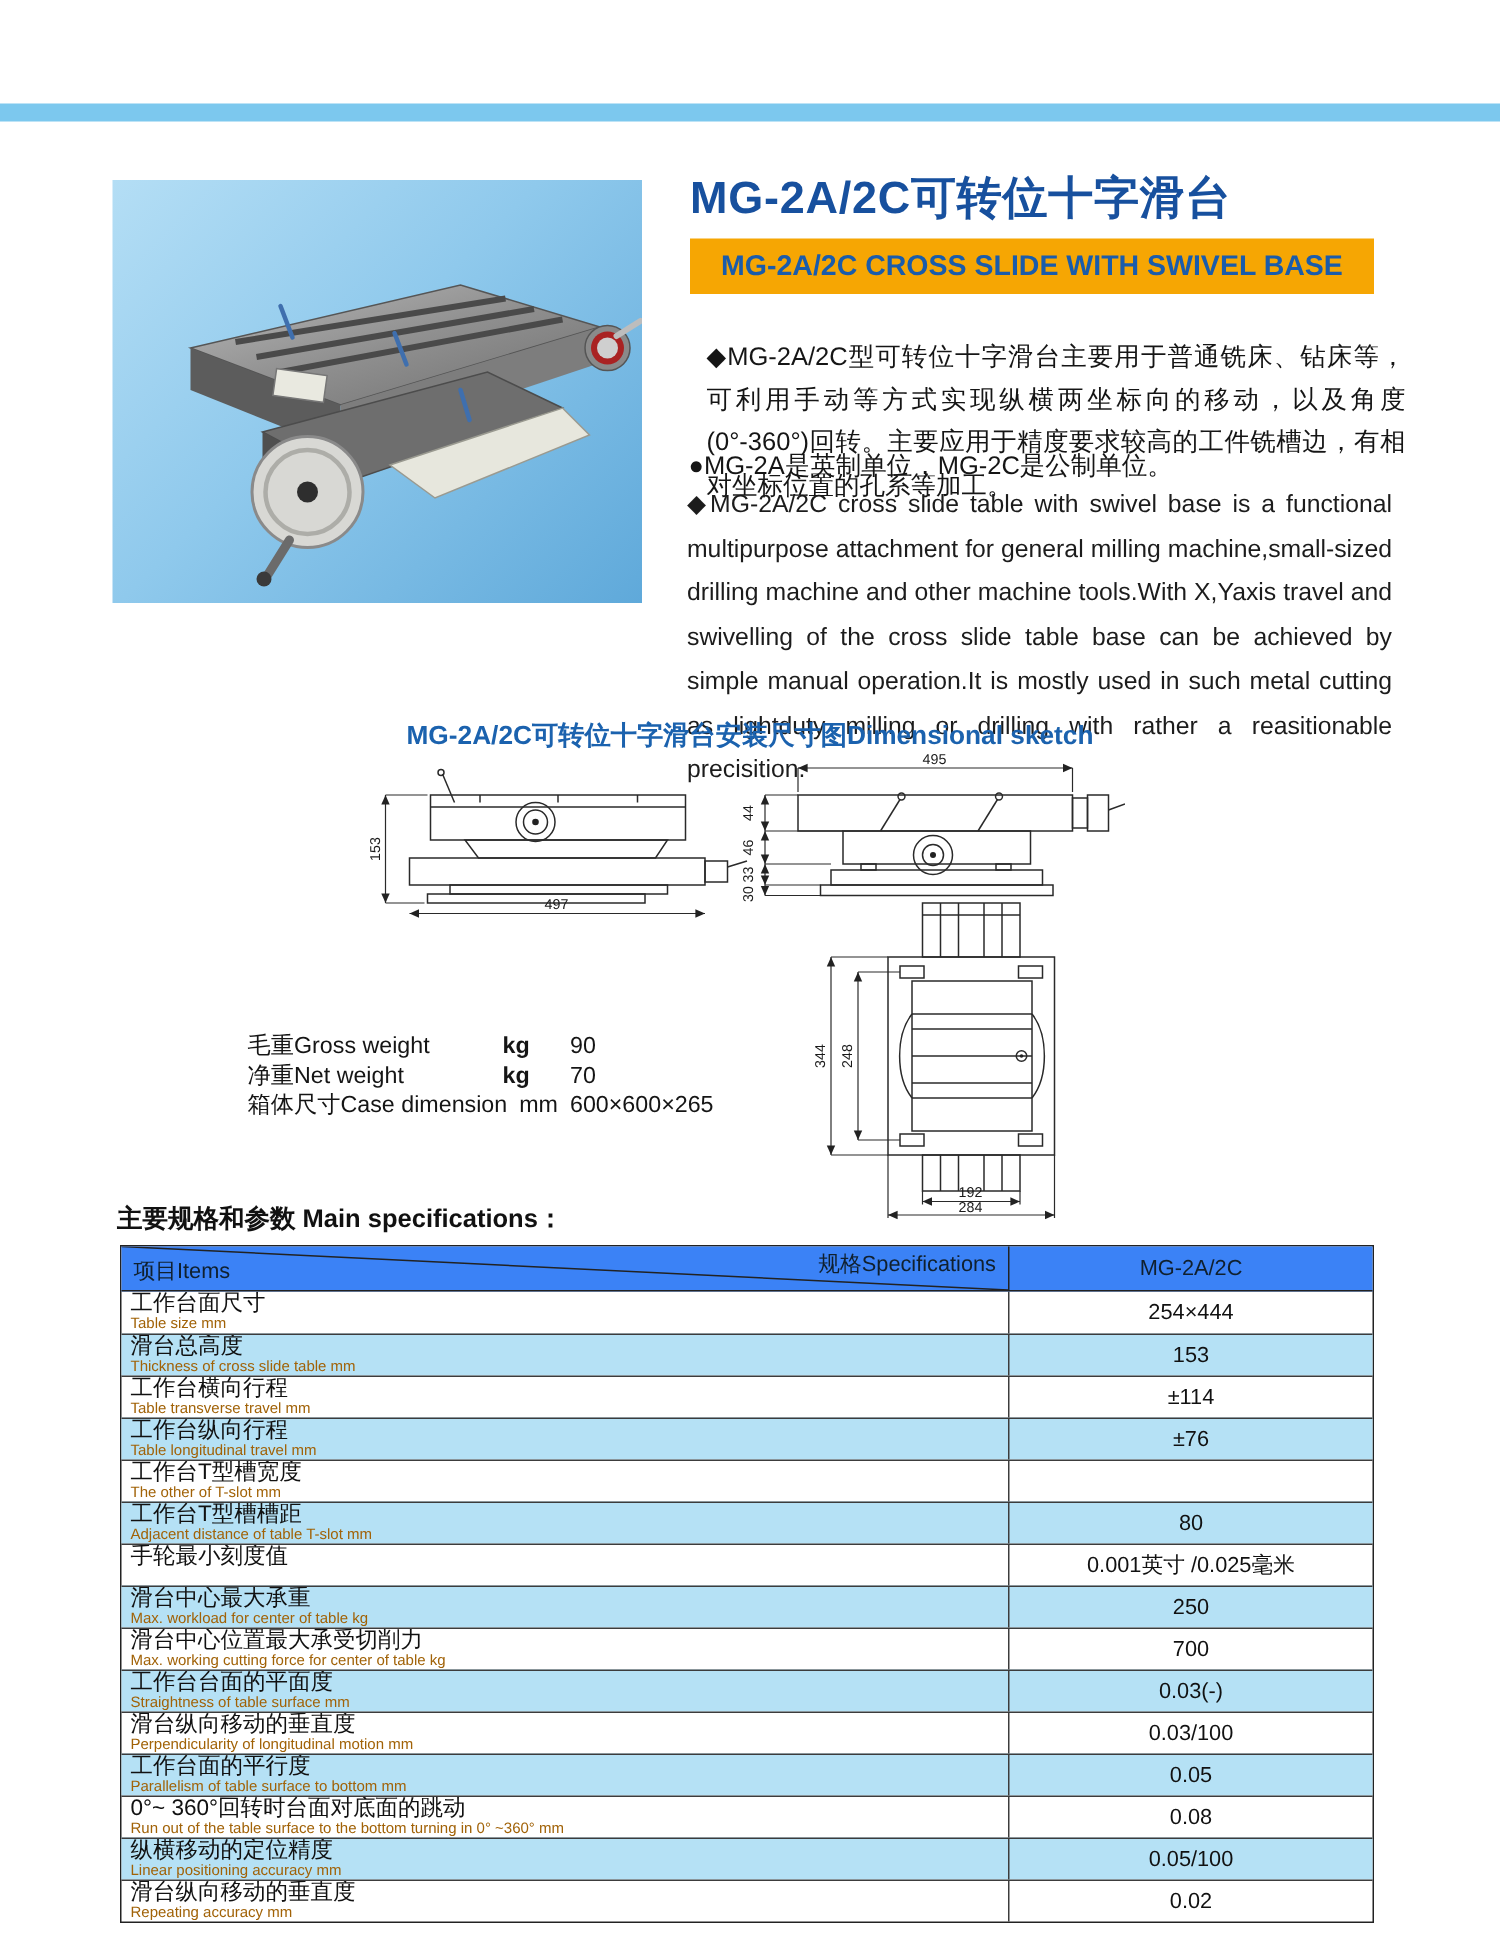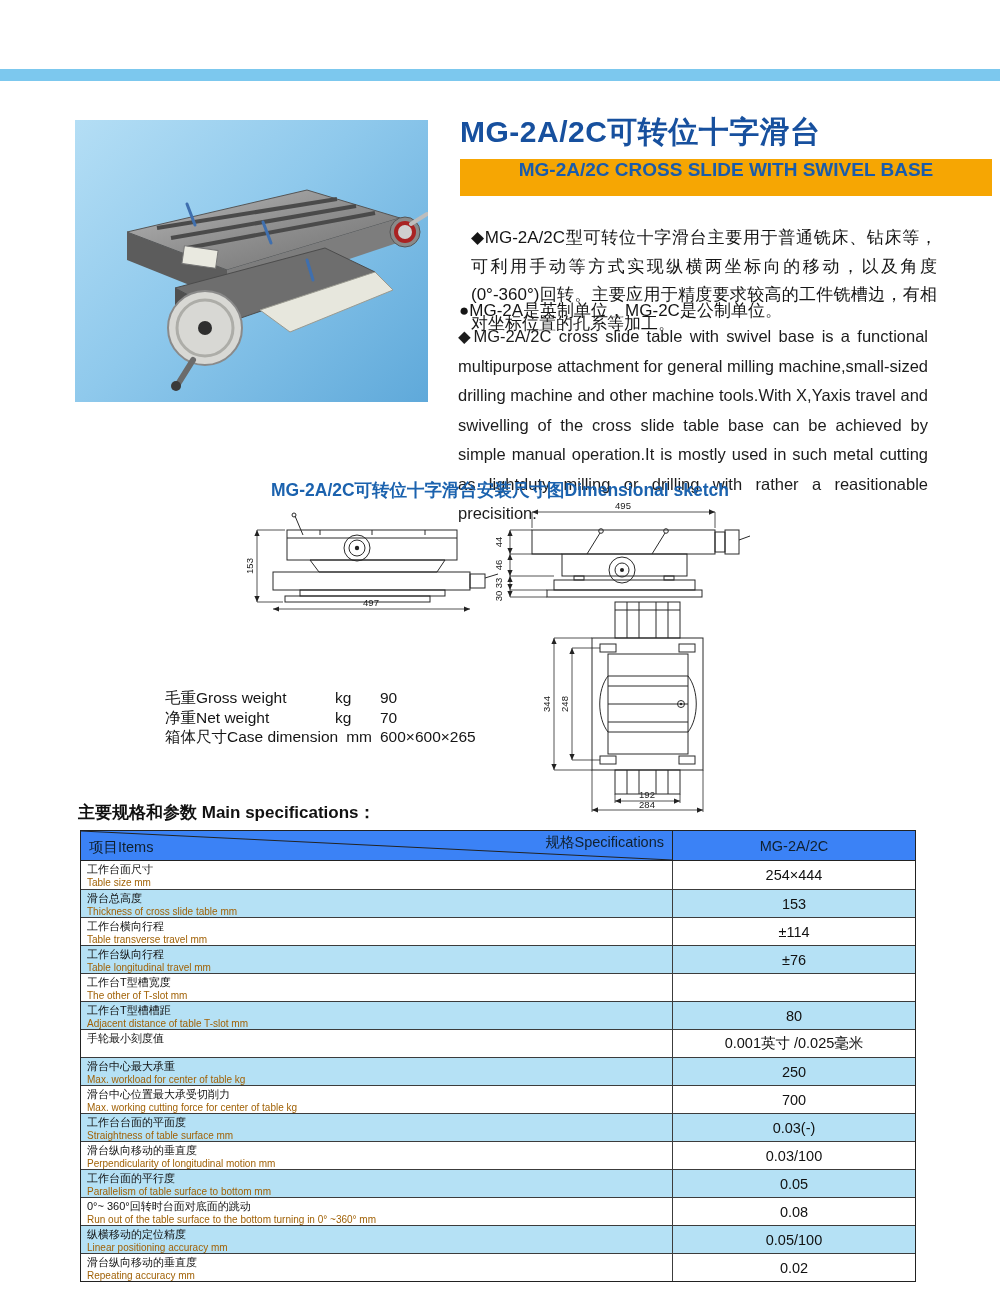--- a/index.html
+++ b/index.html
@@ -7,22 +7,22 @@
         font-family:"Liberation Sans","DejaVu Sans",sans-serif;color:#1a1a1a;}
   .top-stripe{position:absolute;left:0;top:69px;width:1000px;height:12px;background:#7cc8ee;}
 
   
   .photo{position:absolute;left:75px;top:120px;width:353px;height:282px;
          background:linear-gradient(135deg,#b4def5 0%,#8fc9ec 45%,#5fa9da 100%);}
 
   
   .title{position:absolute;left:460px;top:112px;width:470px;margin:0;
          font-size:30px;font-weight:bold;color:#17509e;letter-spacing:0.5px;}
-  .banner{position:absolute;left:460px;top:159px;width:532px;height:37px;background:#f6a603;
-          display:flex;justify-content:center;}
+  .banner{position:absolute;left:460px;top:159px;width:456px;height:37px;background:#f6a603;
+          display:flex;align-items:center;justify-content:center;}
   .banner span{font-size:19px;font-weight:bold;color:#1a5cab;}
 
   
   .cn-para{position:absolute;left:459px;top:212px;width:466px;margin:12px;
            font-size:17px;line-height:28.5px;color:#151515;text-align:justify;}
   .cn-note{position:absolute;left:459px;top:297px;width:466px;margin:0;
            font-size:17px;line-height:28.5px;color:#151515;}
   .en-para{position:absolute;left:458px;top:322px;width:470px;margin:0;
            font-size:16.5px;line-height:29.5px;color:#1c1c1c;text-align:justify;}
 
@@ -33,39 +33,39 @@
   .sv2{position:absolute;left:492px;top:500px;}
   .sv3{position:absolute;left:540px;top:598px;}
   .sketch-line{stroke:#2a2a2a;stroke-width:1;fill:none;}
   .dim-line{stroke:#2a2a2a;stroke-width:0.8;fill:none;}
   .dim-text{font-family:"Liberation Sans",sans-serif;font-size:9.5px;fill:#1a1a1a;}
 
   
   .weights{position:absolute;left:165px;top:688px;width:340px;font-size:15.5px;color:#151515;}
   .wrow{display:flex;line-height:19.5px;}
   .wlabel{width:170px;}
-  .wunit{width:45px;}
+  .wunit{width:45px;font-weight:bold;}
 
   
   .spec-heading{position:absolute;left:78px;top:801px;margin:0;font-size:17px;font-weight:bold;color:#111;}
   .spec-table{position:absolute;left:80px;top:830px;width:836px;border:1px solid #222;box-sizing:border-box;}
   .thead{position:relative;display:flex;height:30px;background:#3b82f6;box-sizing:border-box;
          border-bottom:1px solid #222;}
   .th-items{position:relative;width:592px;box-sizing:border-box;border-right:1px solid #222;}
   .th-model{width:242px;display:flex;align-items:center;justify-content:center;
             font-size:14.5px;color:#10202e;}
   .diag{position:absolute;left:0;top:0;width:100%;height:100%;}
   .th-items .lbl-items{position:absolute;left:8px;bottom:3px;font-size:14.5px;color:#10202e;}
   .th-items .lbl-spec{position:absolute;right:8px;top:2px;font-size:14.5px;color:#10202e;}
   .trow{display:flex;height:28px;box-sizing:border-box;border-top:1px solid #3c3c3c;}
   .trow:first-child{border-top:none;}
   .trow:nth-child(even){background:#b5e1f5;}
   .tcell-item{width:592px;box-sizing:border-box;border-right:1px solid #3c3c3c;
               padding:1px 6px 0 6px;overflow:hidden;}
-  .row-cn{font-size:11px;line-height:14px;color:#111;white-space:nowrap;}
+  .row-cn{font-size:15px;line-height:14px;color:#111;white-space:nowrap;}
   .row-en{font-size:10px;line-height:13px;color:#a16207;white-space:nowrap;}
   .tcell-val{width:242px;display:flex;align-items:center;justify-content:center;}
   .row-val{font-size:14.5px;color:#111;}
 </style>
 </head>
 <body>
 
 <div class="page">
 
   <div class="top-stripe"></div>

